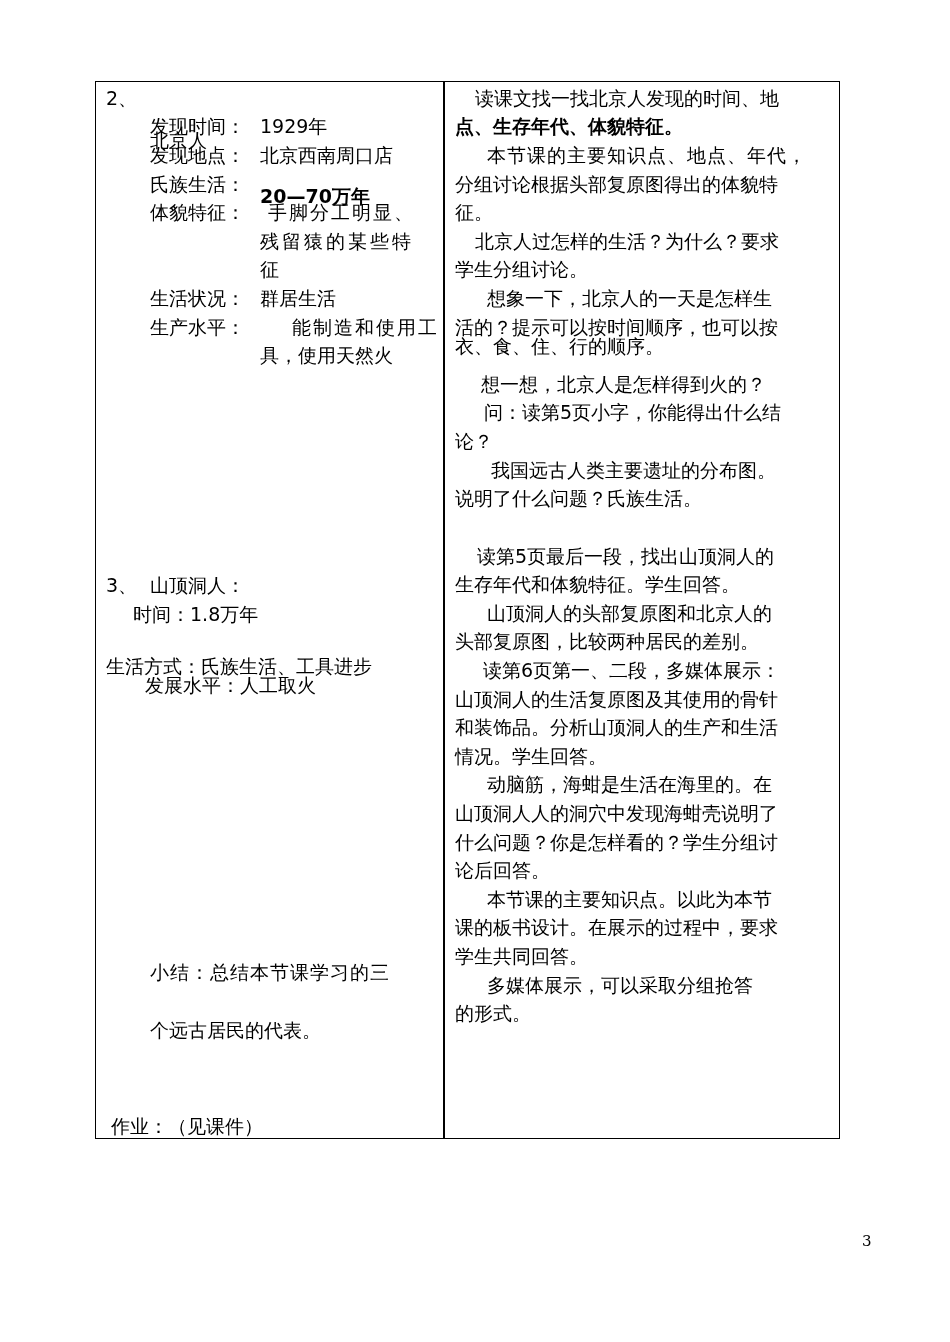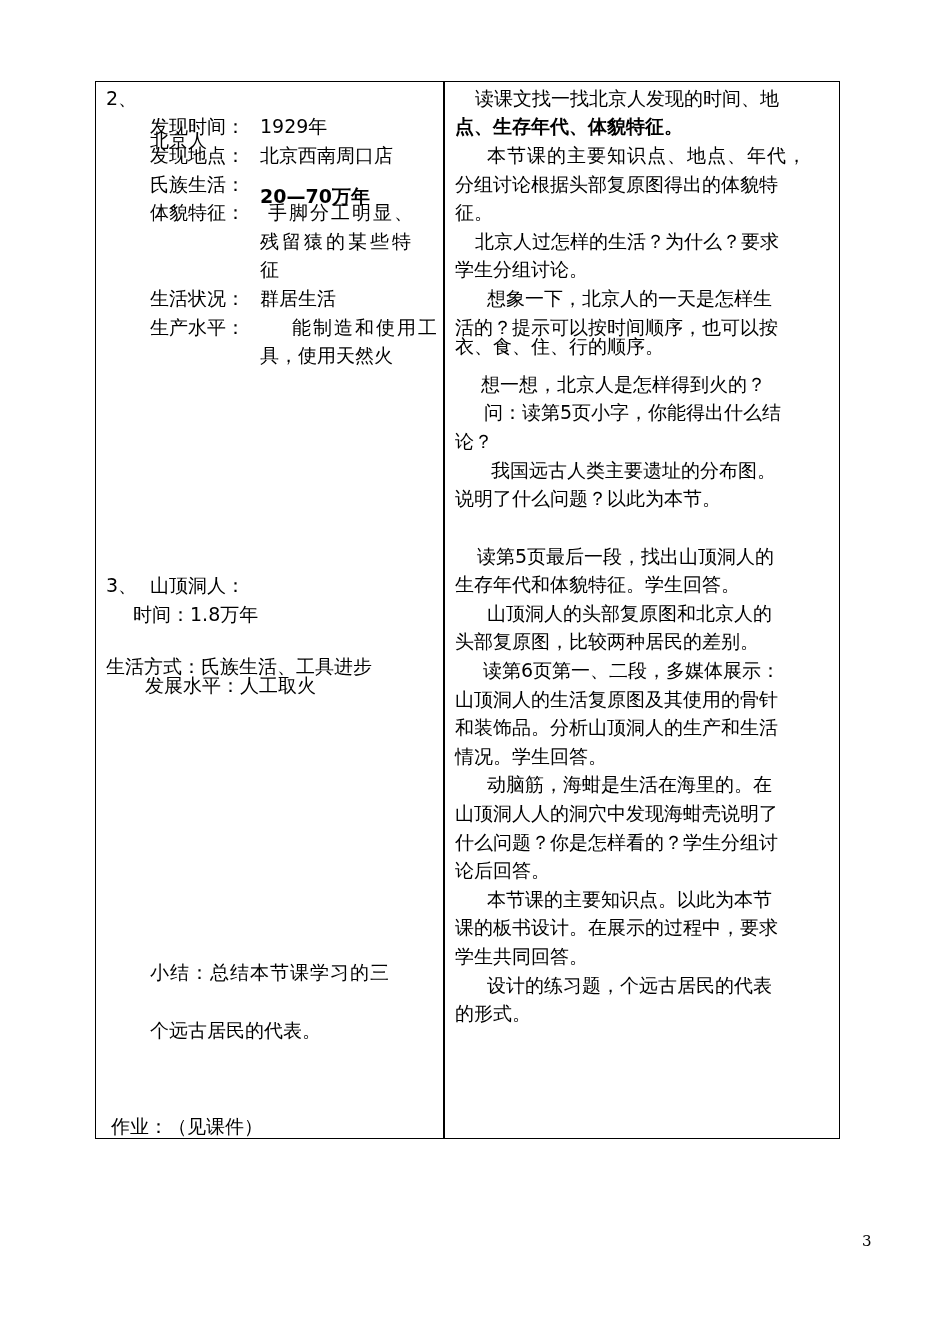--- a/index.html
+++ b/index.html
@@ -62,33 +62,33 @@
   <div class="line" style="left:455px;top:200px;">征。</div>
   <div class="line" style="left:475px;top:229px;">北京人过怎样的生活？为什么？要求</div>
   <div class="line" style="left:455px;top:257px;">学生分组讨论。</div>
   <div class="line" style="left:487px;top:286px;">想象一下，北京人的一天是怎样生</div>
   <div class="line" style="left:455px;top:315px;">活的？提示可以按时间顺序，也可以按</div>
   <div class="line" style="left:455px;top:335px;font-family:Liberation Serif, serif;">衣、食、住、行的顺序。</div>
   <div class="line" style="left:481px;top:372px;">想一想，北京人是怎样得到火的？</div>
   <div class="line" style="left:484px;top:400px;">问：读第5页小字，你能得出什么结</div>
   <div class="line" style="left:455px;top:429px;">论？</div>
   <div class="line" style="left:491px;top:458px;">我国远古人类主要遗址的分布图。</div>
-  <div class="line" style="left:455px;top:486px;">说明了什么问题？以此为本节。</div>
+  <div class="line" style="left:455px;top:486px;">说明了什么问题？氏族生活。</div>
   <div class="line" style="left:477px;top:544px;">读第5页最后一段，找出山顶洞人的</div>
   <div class="line" style="left:455px;top:572px;">生存年代和体貌特征。学生回答。</div>
   <div class="line" style="left:487px;top:601px;">山顶洞人的头部复原图和北京人的</div>
   <div class="line" style="left:455px;top:629px;">头部复原图，比较两种居民的差别。</div>
   <div class="line" style="left:483px;top:658px;">读第6页第一、二段，多媒体展示：</div>
   <div class="line" style="left:455px;top:687px;">山顶洞人的生活复原图及其使用的骨针</div>
   <div class="line" style="left:455px;top:715px;">和装饰品。分析山顶洞人的生产和生活</div>
   <div class="line" style="left:455px;top:744px;">情况。学生回答。</div>
   <div class="line" style="left:487px;top:772px;">动脑筋，海蚶是生活在海里的。在</div>
   <div class="line" style="left:455px;top:801px;">山顶洞人人的洞穴中发现海蚶壳说明了</div>
   <div class="line" style="left:455px;top:830px;">什么问题？你是怎样看的？学生分组讨</div>
   <div class="line" style="left:455px;top:858px;">论后回答。</div>
   <div class="line" style="left:487px;top:887px;">本节课的主要知识点。以此为本节</div>
   <div class="line" style="left:455px;top:915px;">课的板书设计。在展示的过程中，要求</div>
   <div class="line" style="left:455px;top:944px;">学生共同回答。</div>
-  <div class="line" style="left:487px;top:973px;">设计的练习题，个远古居民的代表</div>
+  <div class="line" style="left:487px;top:973px;">多媒体展示，可以采取分组抢答</div>
   <div class="line" style="left:455px;top:1001px;">的形式。</div>
 </div>
 
 <div class="pagenum">3</div>
 
 </body></html>

